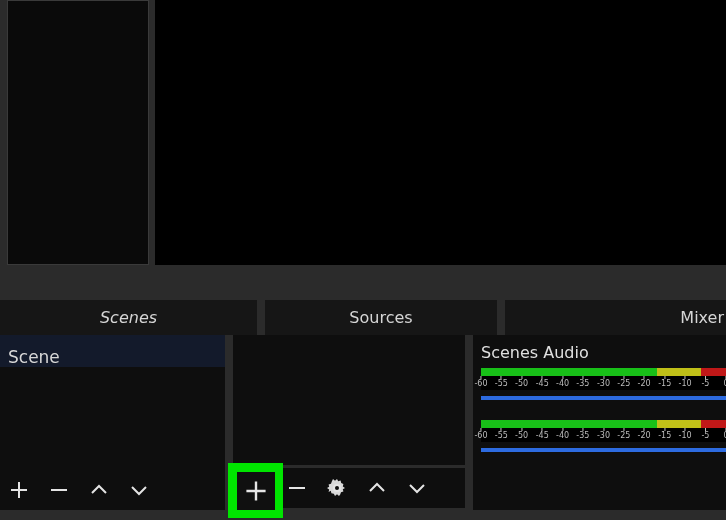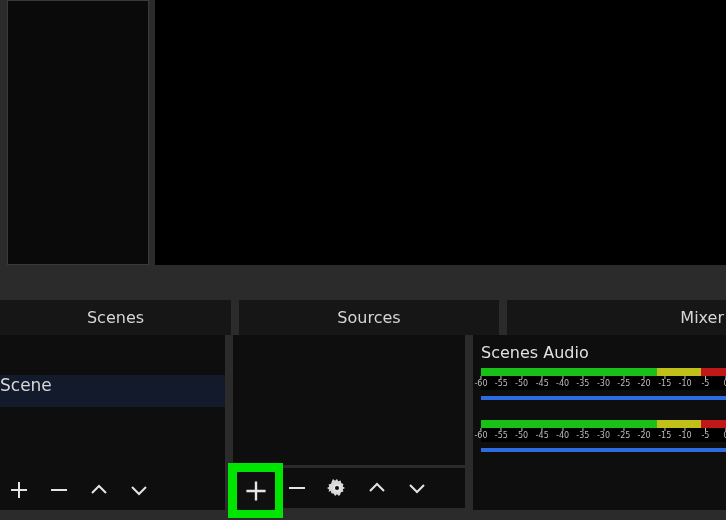--- a/index.html
+++ b/index.html
@@ -50,41 +50,40 @@
       gap: 8px;
     }
     .dock-header {
       background: #161616;
       display: flex;
       align-items: center;
       justify-content: center;
       color: #d6d6d6;
       font-size: 16px;
     }
-    .dock-scenes { width: 231px; }
-    .dock-sources { width: 260px; }
+    .dock-scenes { width: 257px; font-style: italic; }
+    .dock-sources { width: 232px; }
     .dock-mixer  { flex: 1; justify-content: flex-end; padding-right: 2px; }
     
     .scenes-body {
       position: absolute;
       top: 335px;
       left: 0;
       width: 225px;
       height: 140px;
       background: #0e0e0e;
     }
     .scene-item {
       height: 32px;
       display: flex;
-      align-items: flex-start;
-      padding-left: 0;
+      align-items: flex-end;
+      padding-left: 8px;
       background: #131a2b;
       color: #d7d7d7;
       font-size: 17px;
-      margin-top: 40px;
     }
     
     .sources-body {
       position: absolute;
       top: 335px;
       left: 233px;
       width: 232px;
       height: 130px;
       background: #0e0e0e;
     }

